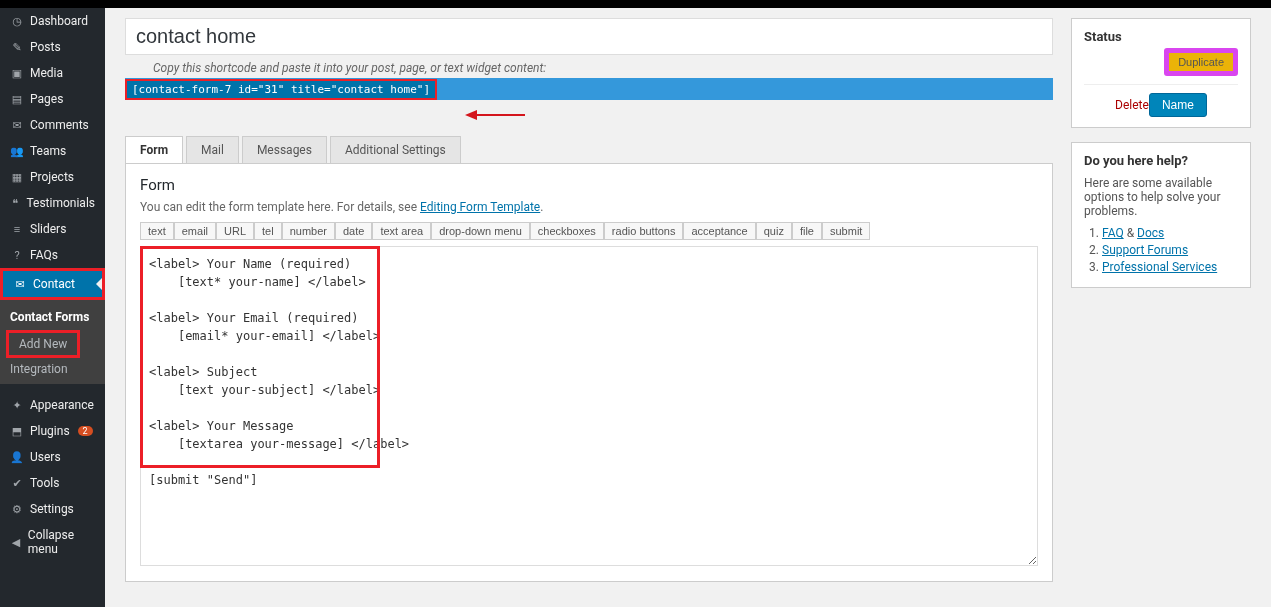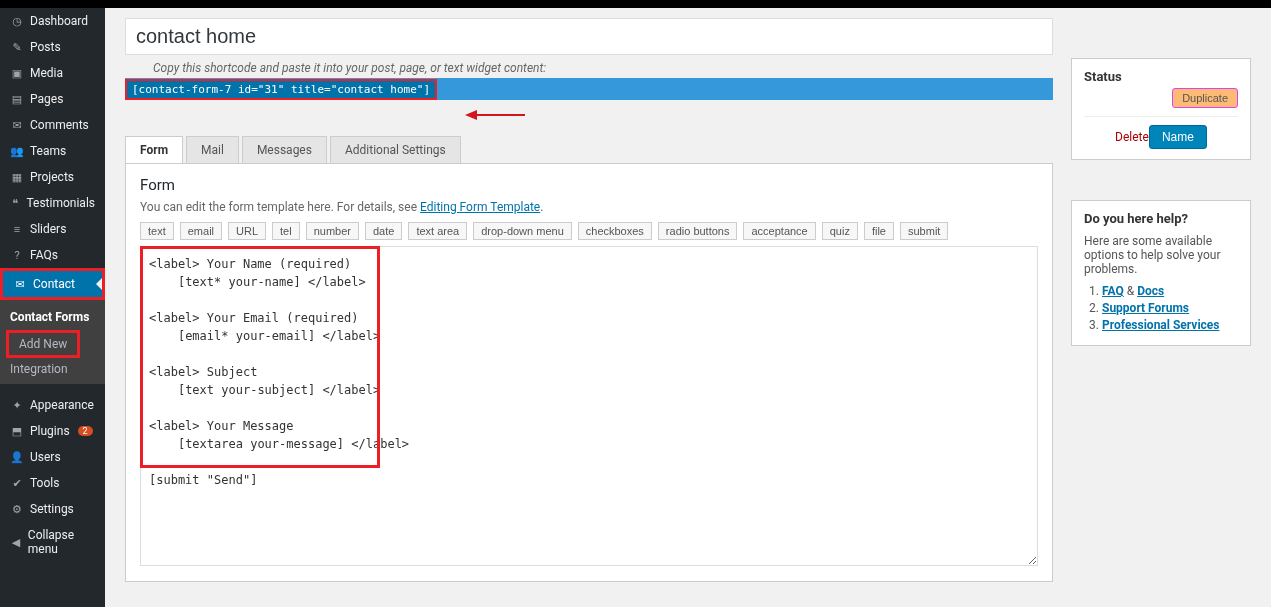--- a/index.html
+++ b/index.html
@@ -27,36 +27,36 @@
 .shortcode-text { background: #0073aa; color: #fff; font-family: Consolas, monospace; font-size: 11px; padding: 2px 5px; border: 2px solid #ec1f27; }
 .arrow-note { display: flex; align-items: center; gap: 8px; margin: 8px 0 14px 340px; color: #d4151c; font-size: 19px; }
 .arrow-svg { width: 60px; height: 14px; }
 .tabs { display: flex; border-bottom: 1px solid #ccc; }
 .tab { padding: 6px 14px; background: #e5e5e5; border: 1px solid #ccc; border-bottom: none; margin-right: 3px; font-size: 12px; cursor: pointer; color: #555; }
 .tab.active { background: #fff; font-weight: bold; color: #333; }
 .panel { background: #fff; border: 1px solid #ccc; border-top: none; padding: 12px 14px; }
 .panel h3 { font-size: 15px; font-weight: normal; color: #23282d; margin-bottom: 6px; }
 .panel-desc { font-size: 12px; color: #666; margin-bottom: 8px; }
 .panel-desc a { color: #0073aa; text-decoration: underline; }
-.tag-buttons { display: flex; flex-wrap: wrap; gap: 6px; margin-bottom: 6px; }
+.tag-buttons { display: flex; flex-wrap: wrap; margin-bottom: 6px; }
 .tag-btn { border: 1px solid #ccc; background: #f7f7f7; padding: 2px 7px; font-size: 11px; color: #555; cursor: pointer; }
 .form-textarea { width: 100%; height: 320px; border: 1px solid #ddd; font-family: Consolas, Monaco, monospace; font-size: 12px; padding: 8px; resize: both; color: #333; line-height: 1.5; }
 .textarea-hl { position: relative; text-decoration: underline; }
 .textarea-hl::before { content: ""; position: absolute; top: 0; left: 0; width: 234px; height: 216px; border: 3px solid #ec1f27; pointer-events: none; }
 .btn-primary { background: #0085ba; border: 1px solid #006799; color: #fff; padding: 4px 12px; border-radius: 3px; font-size: 12px; cursor: pointer; }
-.postbox { background: #fff; border: 1px solid #ccc; margin-bottom: 14px; padding: 10px 12px; font-size: 12px; margin-top: 40px; }
+.postbox { background: #fff; border: 1px solid #ccc; margin-bottom: 14px; padding: 10px 12px; font-size: 12px; }
 .postbox h4 { font-size: 13px; font-weight: bold; color: #333; }
 .postbox-actions { display: flex; justify-content: flex-end; margin: 4px 0 8px; }
-.btn-secondary { background: #fdba74; border: 1px solid #d946ef; color: #555; padding: 3px 9px; border-radius: 3px; font-size: 11px; cursor: pointer; }
+.btn-secondary { background: #eab308; border: 5px solid #d946ef; color: #555; padding: 3px 9px; border-radius: 3px; font-size: 11px; cursor: pointer; }
 .postbox-footer { display: flex; justify-content: center; align-items: center; border-top: 1px solid #eee; padding-top: 8px; margin-top: 4px; }
 .del-link { color: #a00; cursor: pointer; font-size: 12px; }
 .help-text { font-size: 12px; color: #555; margin: 8px 0; }
 .help-list { padding-left: 18px; font-size: 12px; color: #555; }
 .help-list li { margin: 3px 0; }
-.help-list a { color: #0073aa; text-decoration: underline; font-weight: bold; }
+.help-list a { color: #0073aa; text-decoration: underline; }
 </style>
 </head>
 <body>
 
 <div class="topbar"></div>
 <div class="wrap">
   <div class="sidebar">
     <div class="sidebar-item">
         <span class="icon">◷</span>
         <span>Dashboard</span>

